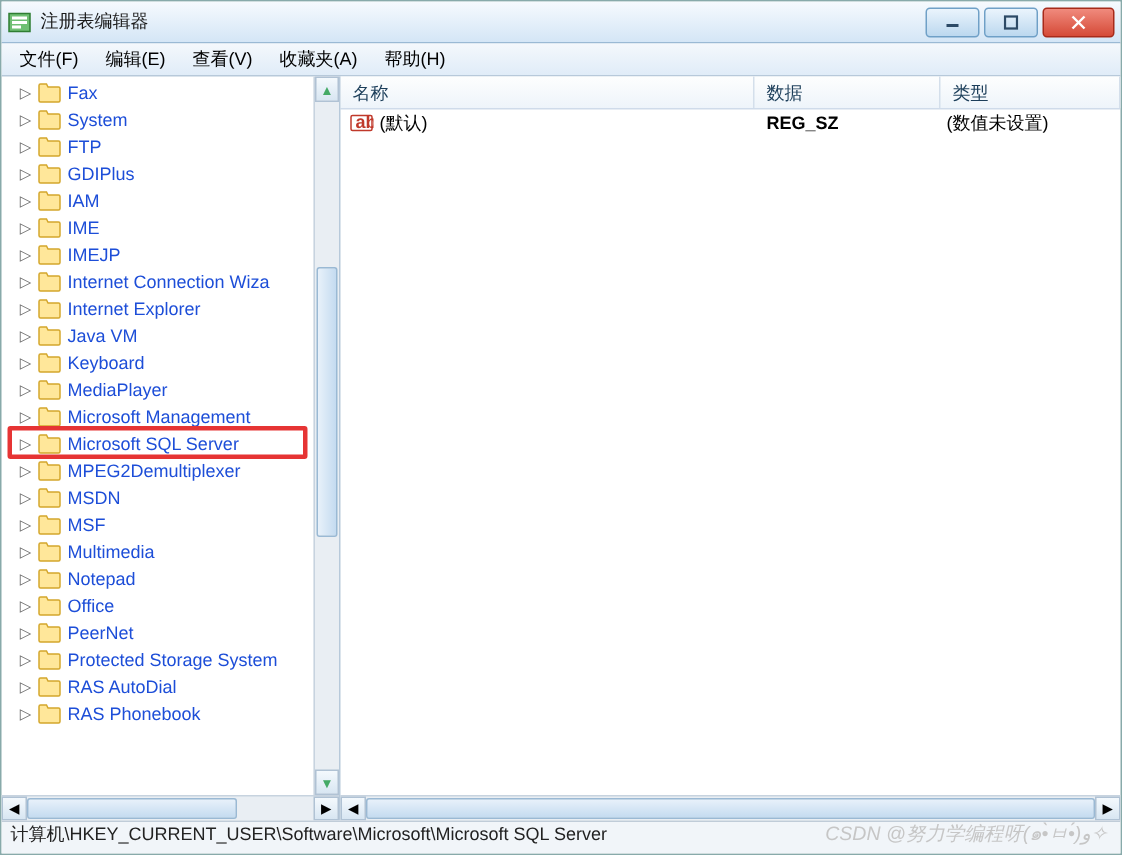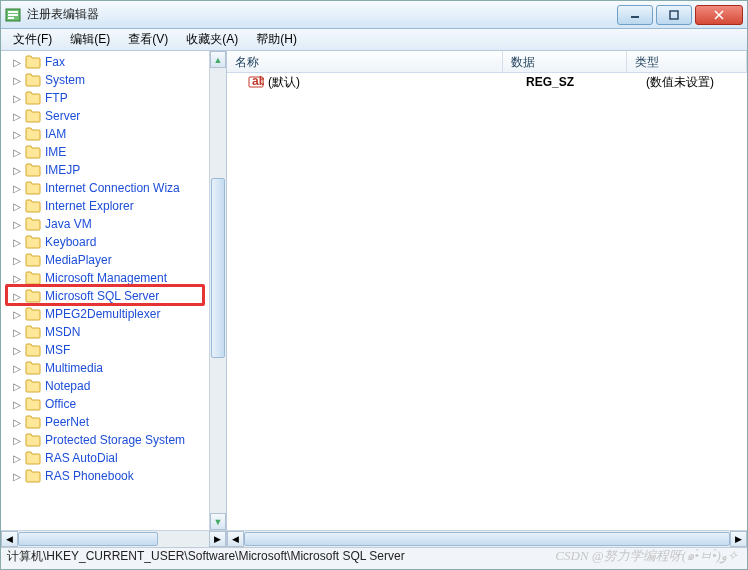--- a/index.html
+++ b/index.html
@@ -36,21 +36,21 @@
   .tree-wrap { flex:1; display:flex; min-height:0; }
   
   .list-pane { flex:1; display:flex; flex-direction:column; min-width:0;}
   .list-header { height:22px; background:linear-gradient(to bottom,#fdfefe,#eef4fa); border-bottom:1px solid #cfdbea; display:flex; }
   .col { padding:3px 8px; border-right:1px solid #d4dfeb; color:#1c3e5a; }
   .col.name { width:276px; }
   .col.type { width:120px; }
   .col.data { flex:1; }
   .list-body { flex:1; overflow:hidden; position:relative; }
   .row { display:flex; align-items:center; height:18px; }
-  .row .name-cell { width:276px; display:flex; align-items:center; padding-left:6px; gap:4px;margin-left:15px;}
+  .row .name-cell { width:276px; display:flex; align-items:center; padding-left:6px; gap:4px;}
   .row .type-cell { width:120px; padding-left:8px;font-weight:bold;}
   .row .data-cell { flex:1; padding-left:8px;}
   .val-icon { width:16px; height:16px; }
   
   .statusbar { height:22px; border-top:1px solid #c0ccd8; background:#f1f5f9; display:flex; padding:0 6px; color:#222; position:relative;}
   .watermark { position:absolute; right:8px; bottom:2px; color:#c6c6c6; font-style:italic; font-size:13px; pointer-events:none;}
 </style>
 </head>
 <body>
 
@@ -115,21 +115,21 @@
               <svg class="folder" viewBox="0 0 16 14">
                 <path d="M1 3 L1 12 Q1 13 2 13 L14 13 Q15 13 15 12 L15 4 Q15 3 14 3 L7 3 L6 1 L2 1 Q1 1 1 2 Z" fill="#ffe79a" stroke="#d4a72c"></path>
               </svg>
               <span class="node-label">FTP</span>
             </div>
             <div class="node">
               <span class="expander">▷</span>
               <svg class="folder" viewBox="0 0 16 14">
                 <path d="M1 3 L1 12 Q1 13 2 13 L14 13 Q15 13 15 12 L15 4 Q15 3 14 3 L7 3 L6 1 L2 1 Q1 1 1 2 Z" fill="#ffe79a" stroke="#d4a72c"></path>
               </svg>
-              <span class="node-label">Server</span>
+              <span class="node-label">GDIPlus</span>
             </div>
             <div class="node">
               <span class="expander">▷</span>
               <svg class="folder" viewBox="0 0 16 14">
                 <path d="M1 3 L1 12 Q1 13 2 13 L14 13 Q15 13 15 12 L15 4 Q15 3 14 3 L7 3 L6 1 L2 1 Q1 1 1 2 Z" fill="#ffe79a" stroke="#d4a72c"></path>
               </svg>
               <span class="node-label">IAM</span>
             </div>
             <div class="node">
               <span class="expander">▷</span>
@@ -310,13 +310,13 @@
         </div>
       <div class="btn">▶</div>
     </div>
   </div>
 
 </div>
 
 <div class="statusbar">
   <span>计算机\HKEY_CURRENT_USER\Software\Microsoft\Microsoft SQL Server</span>
 </div>
-<div class="watermark" style="position:fixed;right:10px;bottom:4px;font-family:Liberation Serif, serif;">CSDN @努力学编程呀(๑•̀ㅂ•́)و✧</div>
+<div class="watermark" style="position:fixed;right:10px;bottom:4px;">CSDN @努力学编程呀(๑•̀ㅂ•́)و✧</div>
 
 </body></html>

